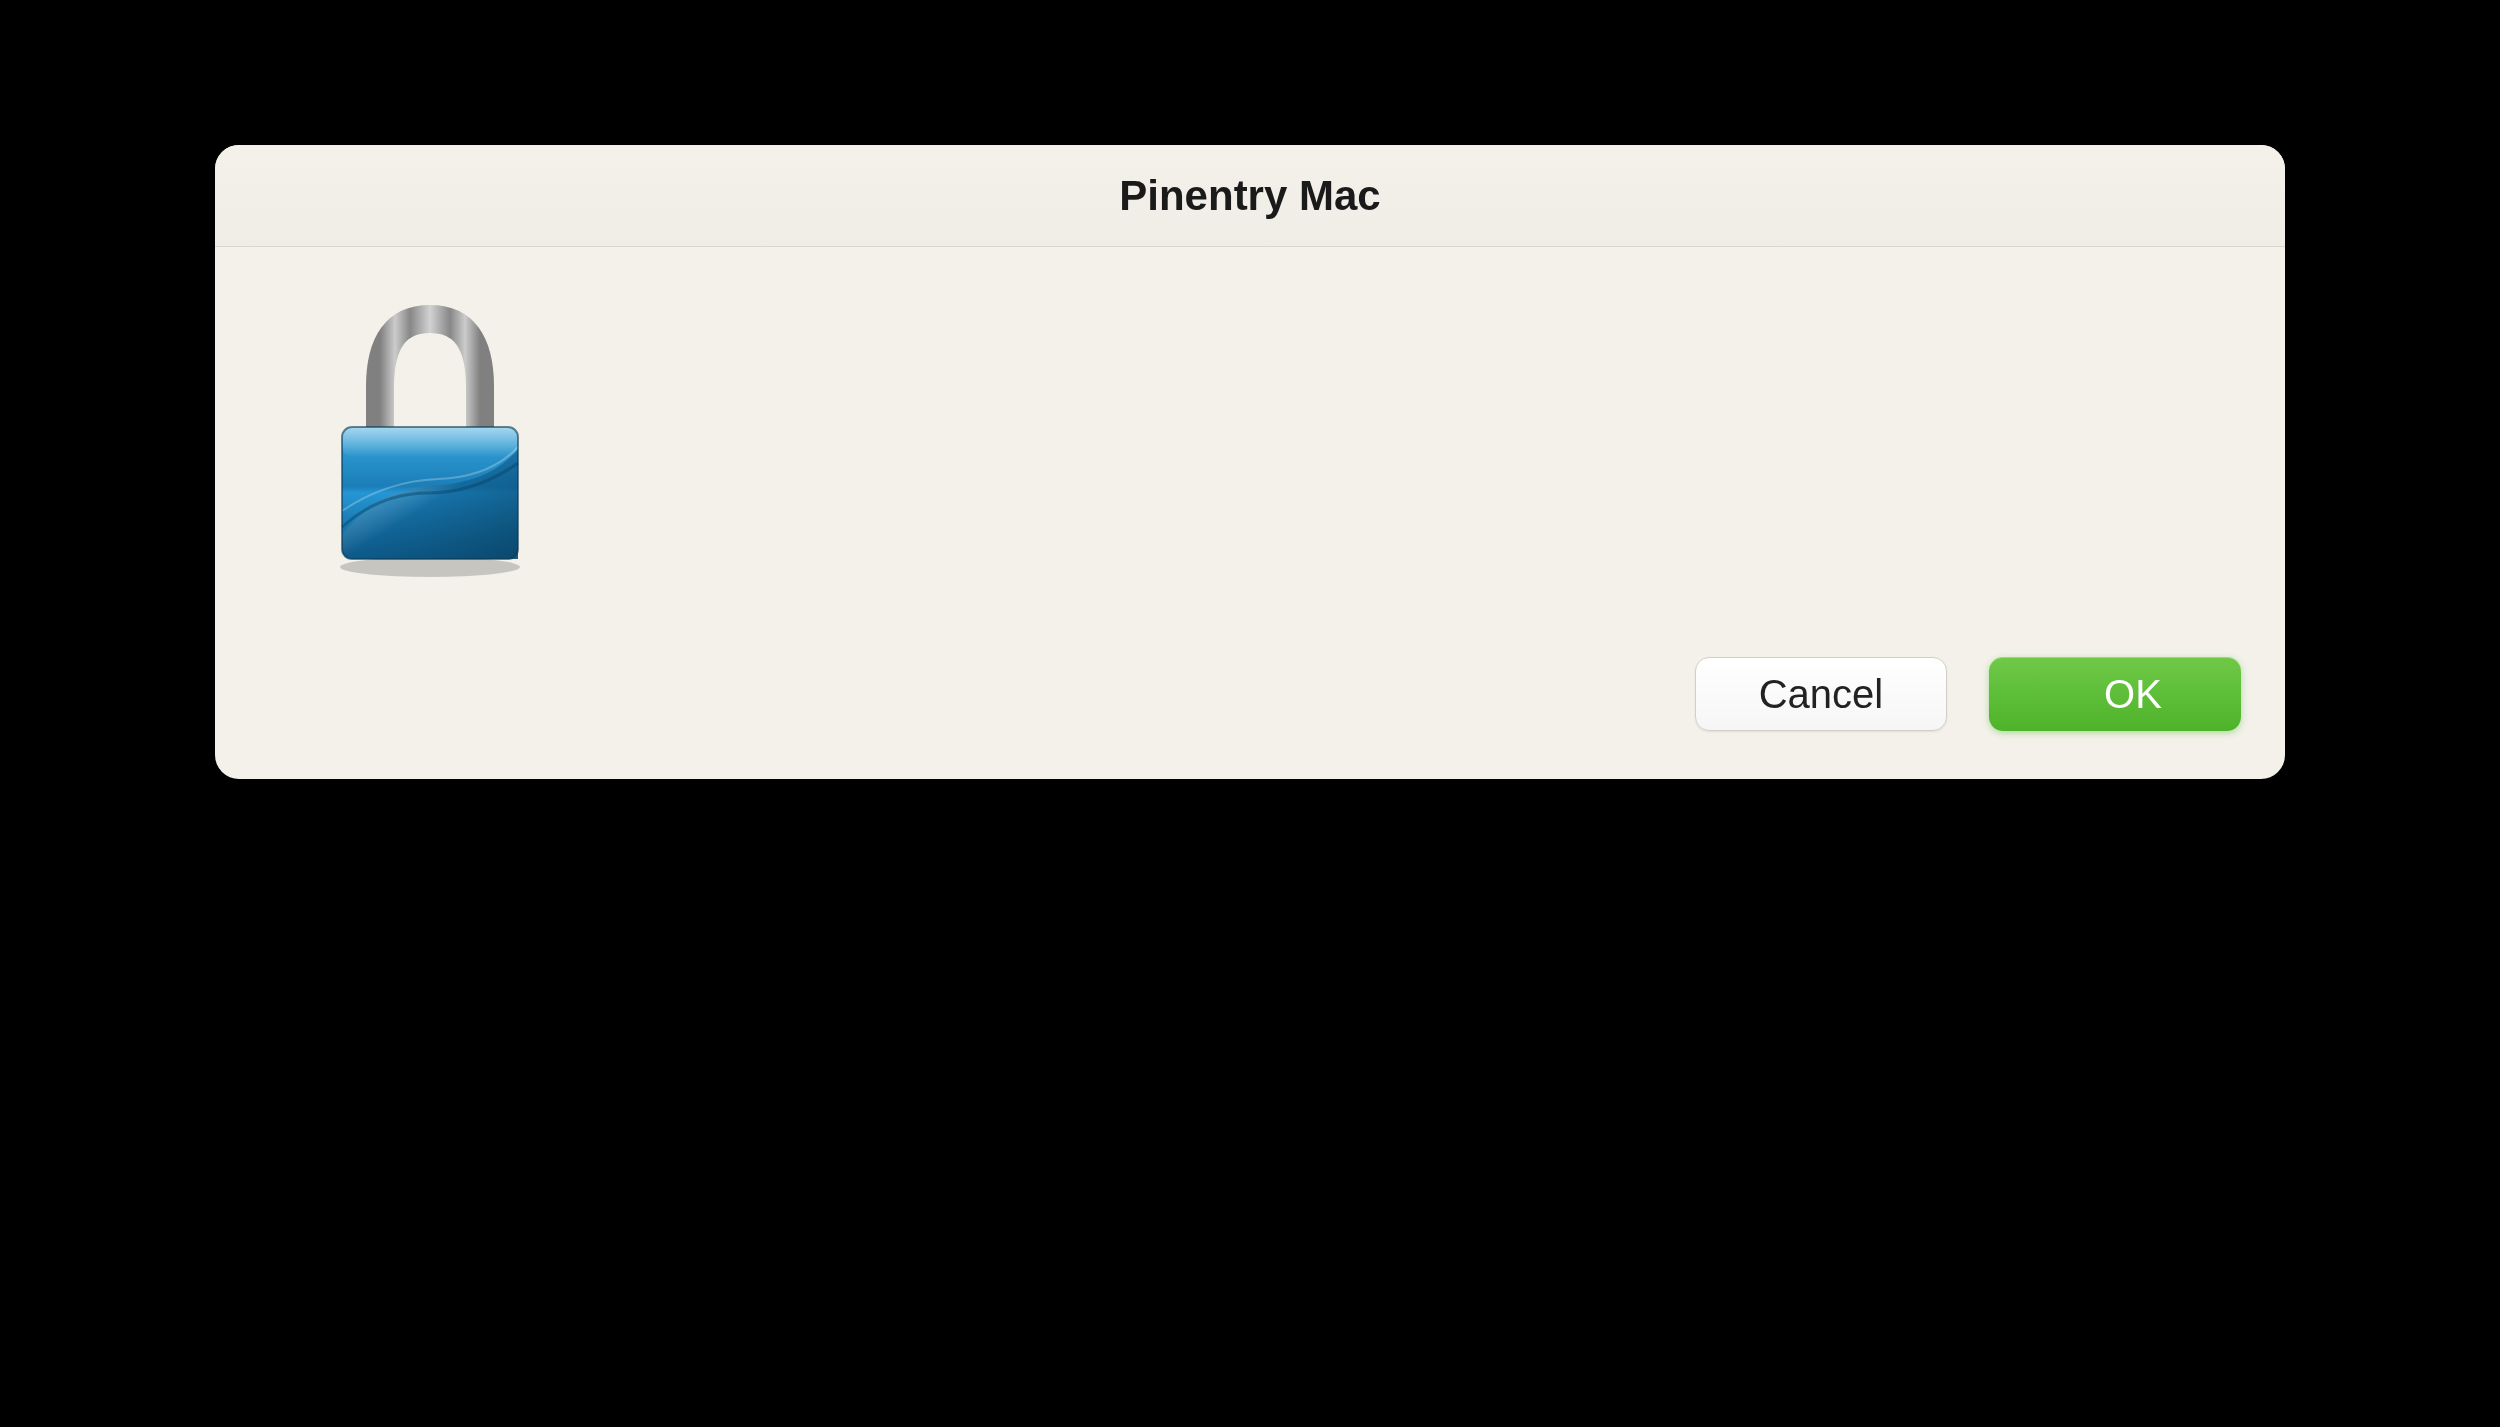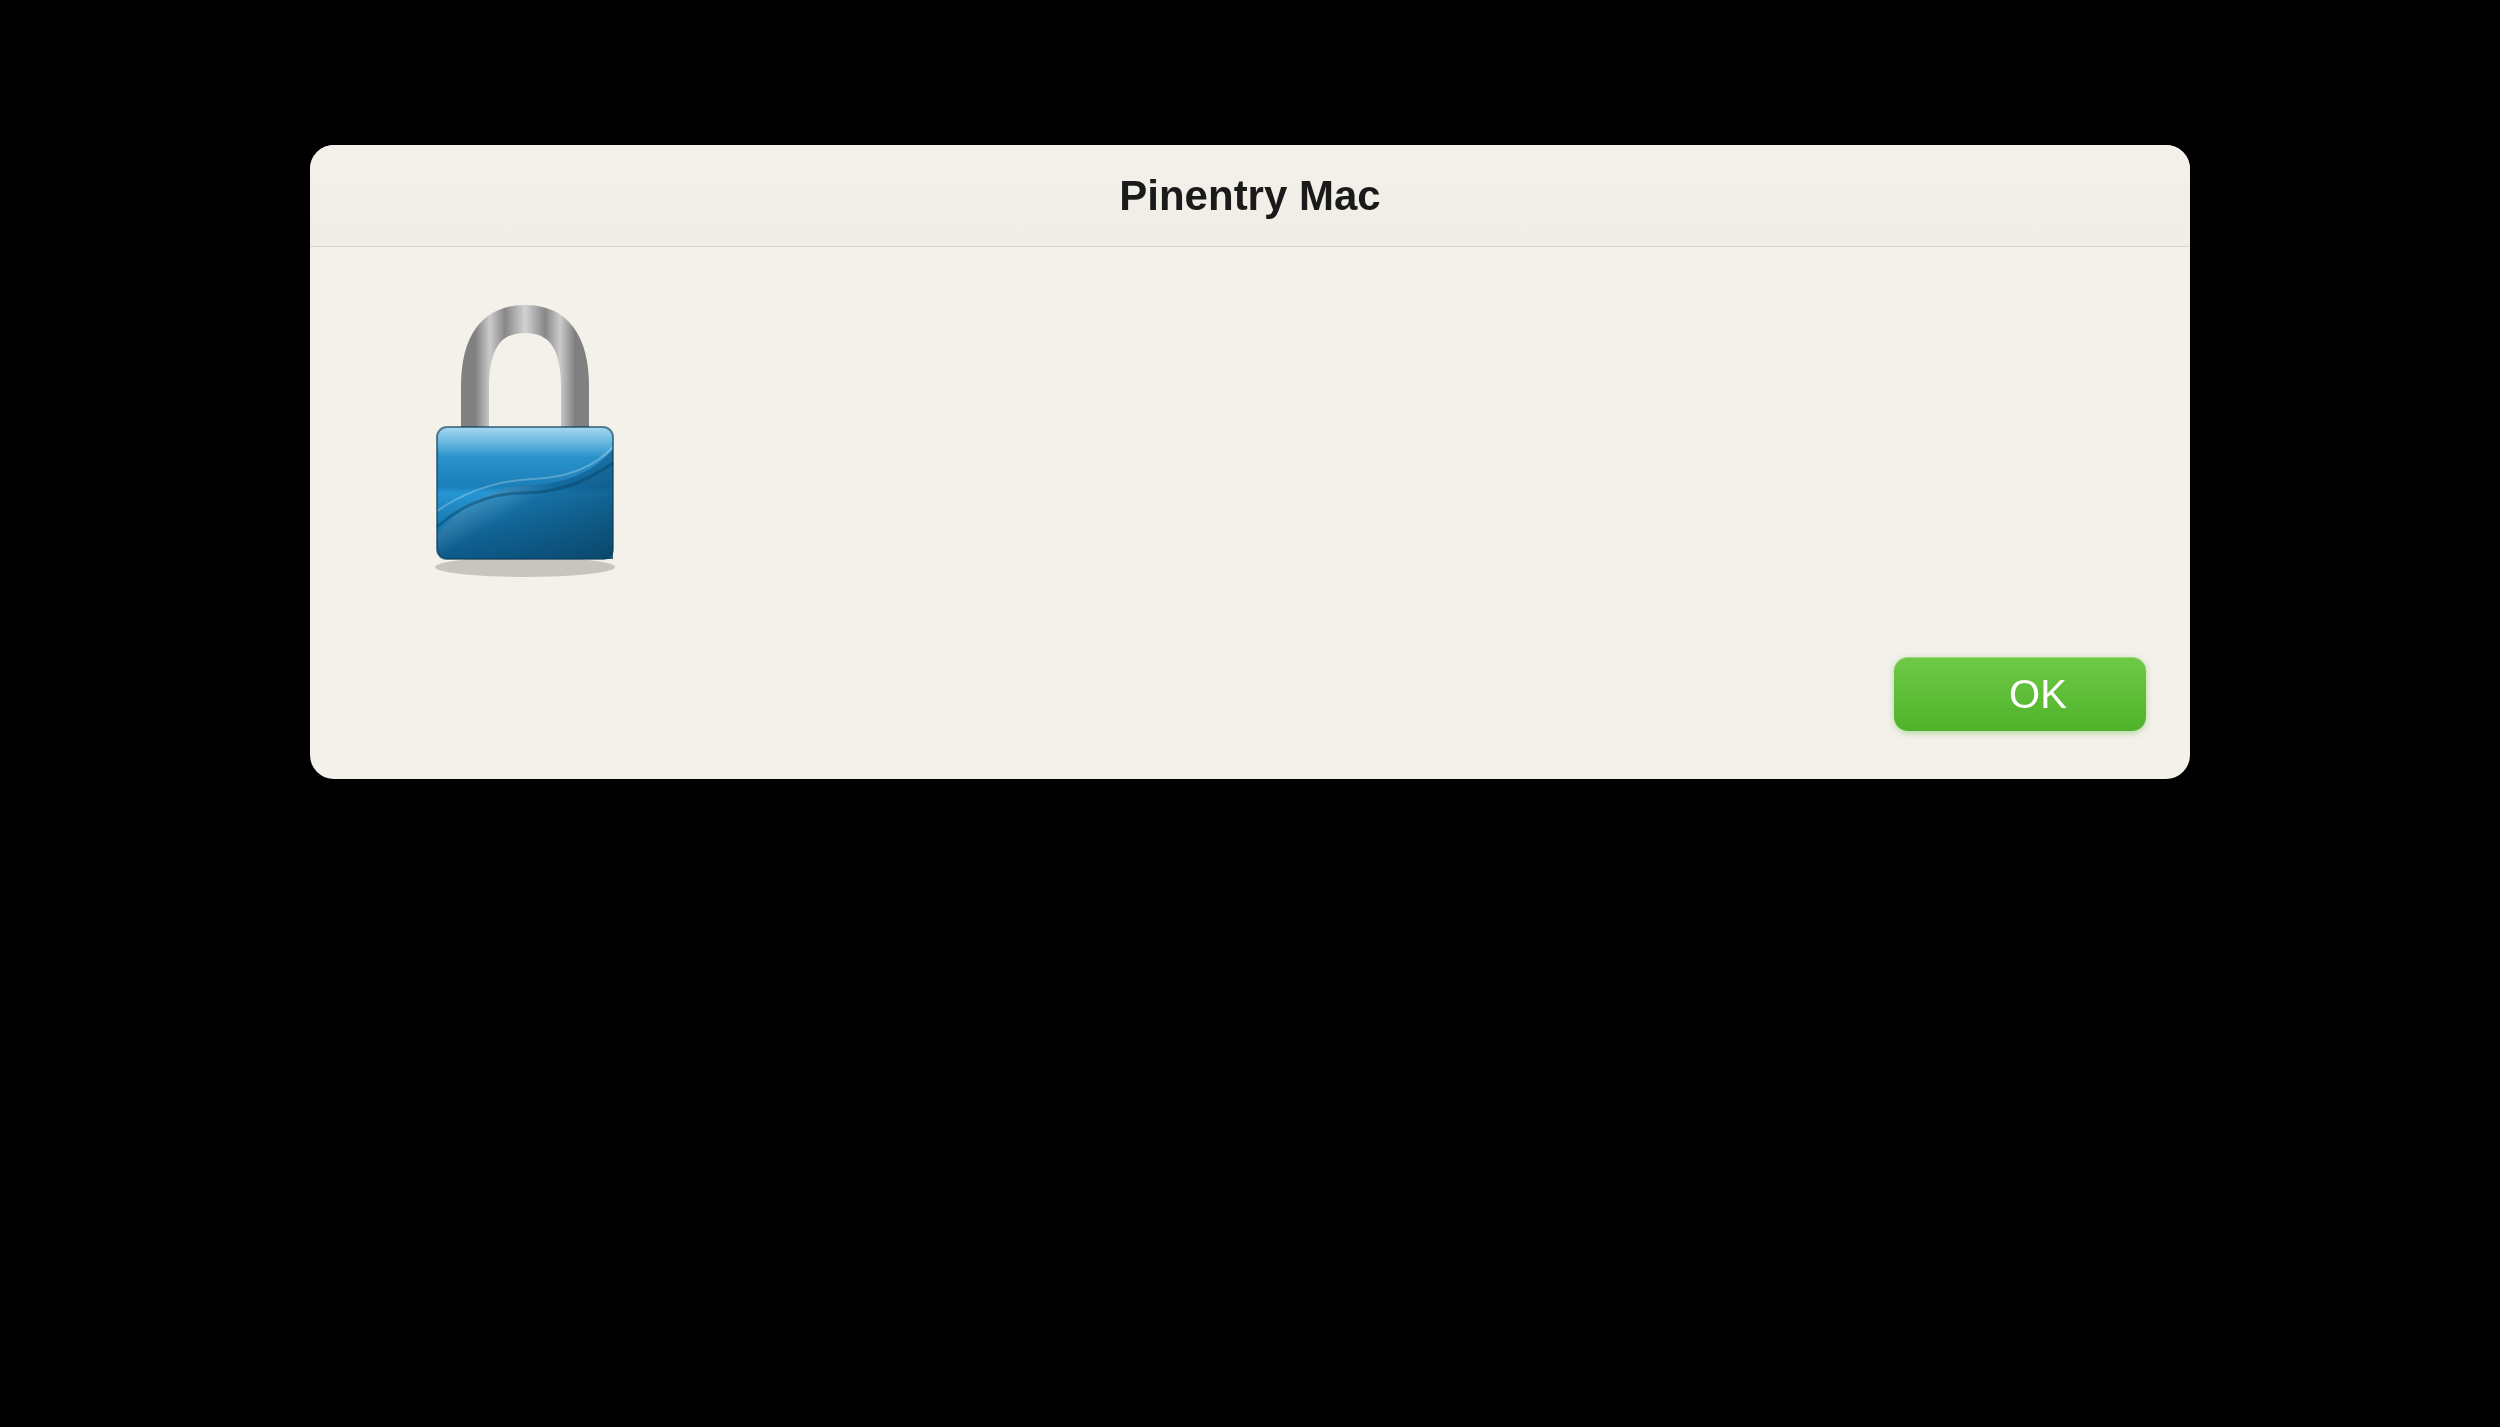--- a/index.html
+++ b/index.html
@@ -13,21 +13,21 @@
       height: 1427px;
       background: #000000;
       font-family: -apple-system, BlinkMacSystemFont, "Helvetica Neue", Helvetica, Arial, sans-serif;
       display: flex;
       justify-content: center;
       align-items: flex-start;
       padding-top: 145px;
     }
 
     .dialog {
-      width: 1880px;
+      width: 2070px;
       background: #f3f1ea;
       border-radius: 24px;
       overflow: hidden;
       box-shadow: 0 20px 60px rgba(0,0,0,0.4);
     }
 
     .title-bar {
       height: 102px;
       display: flex;
       align-items: center;
@@ -217,16 +217,17 @@
 
           <rect x="22" y="130" width="176" height="132" rx="10" fill="none" stroke="#0a3a56" stroke-width="2" opacity="0.6"></rect>
         </svg>
       </div>
     </div>
 
 
   </div>
 
   <div class="button-row">
+    <button class="btn btn-cancel">Cancel</button>
     <button class="btn btn-ok">OK</button>
   </div>
 
 </div>
 
 </body></html>

